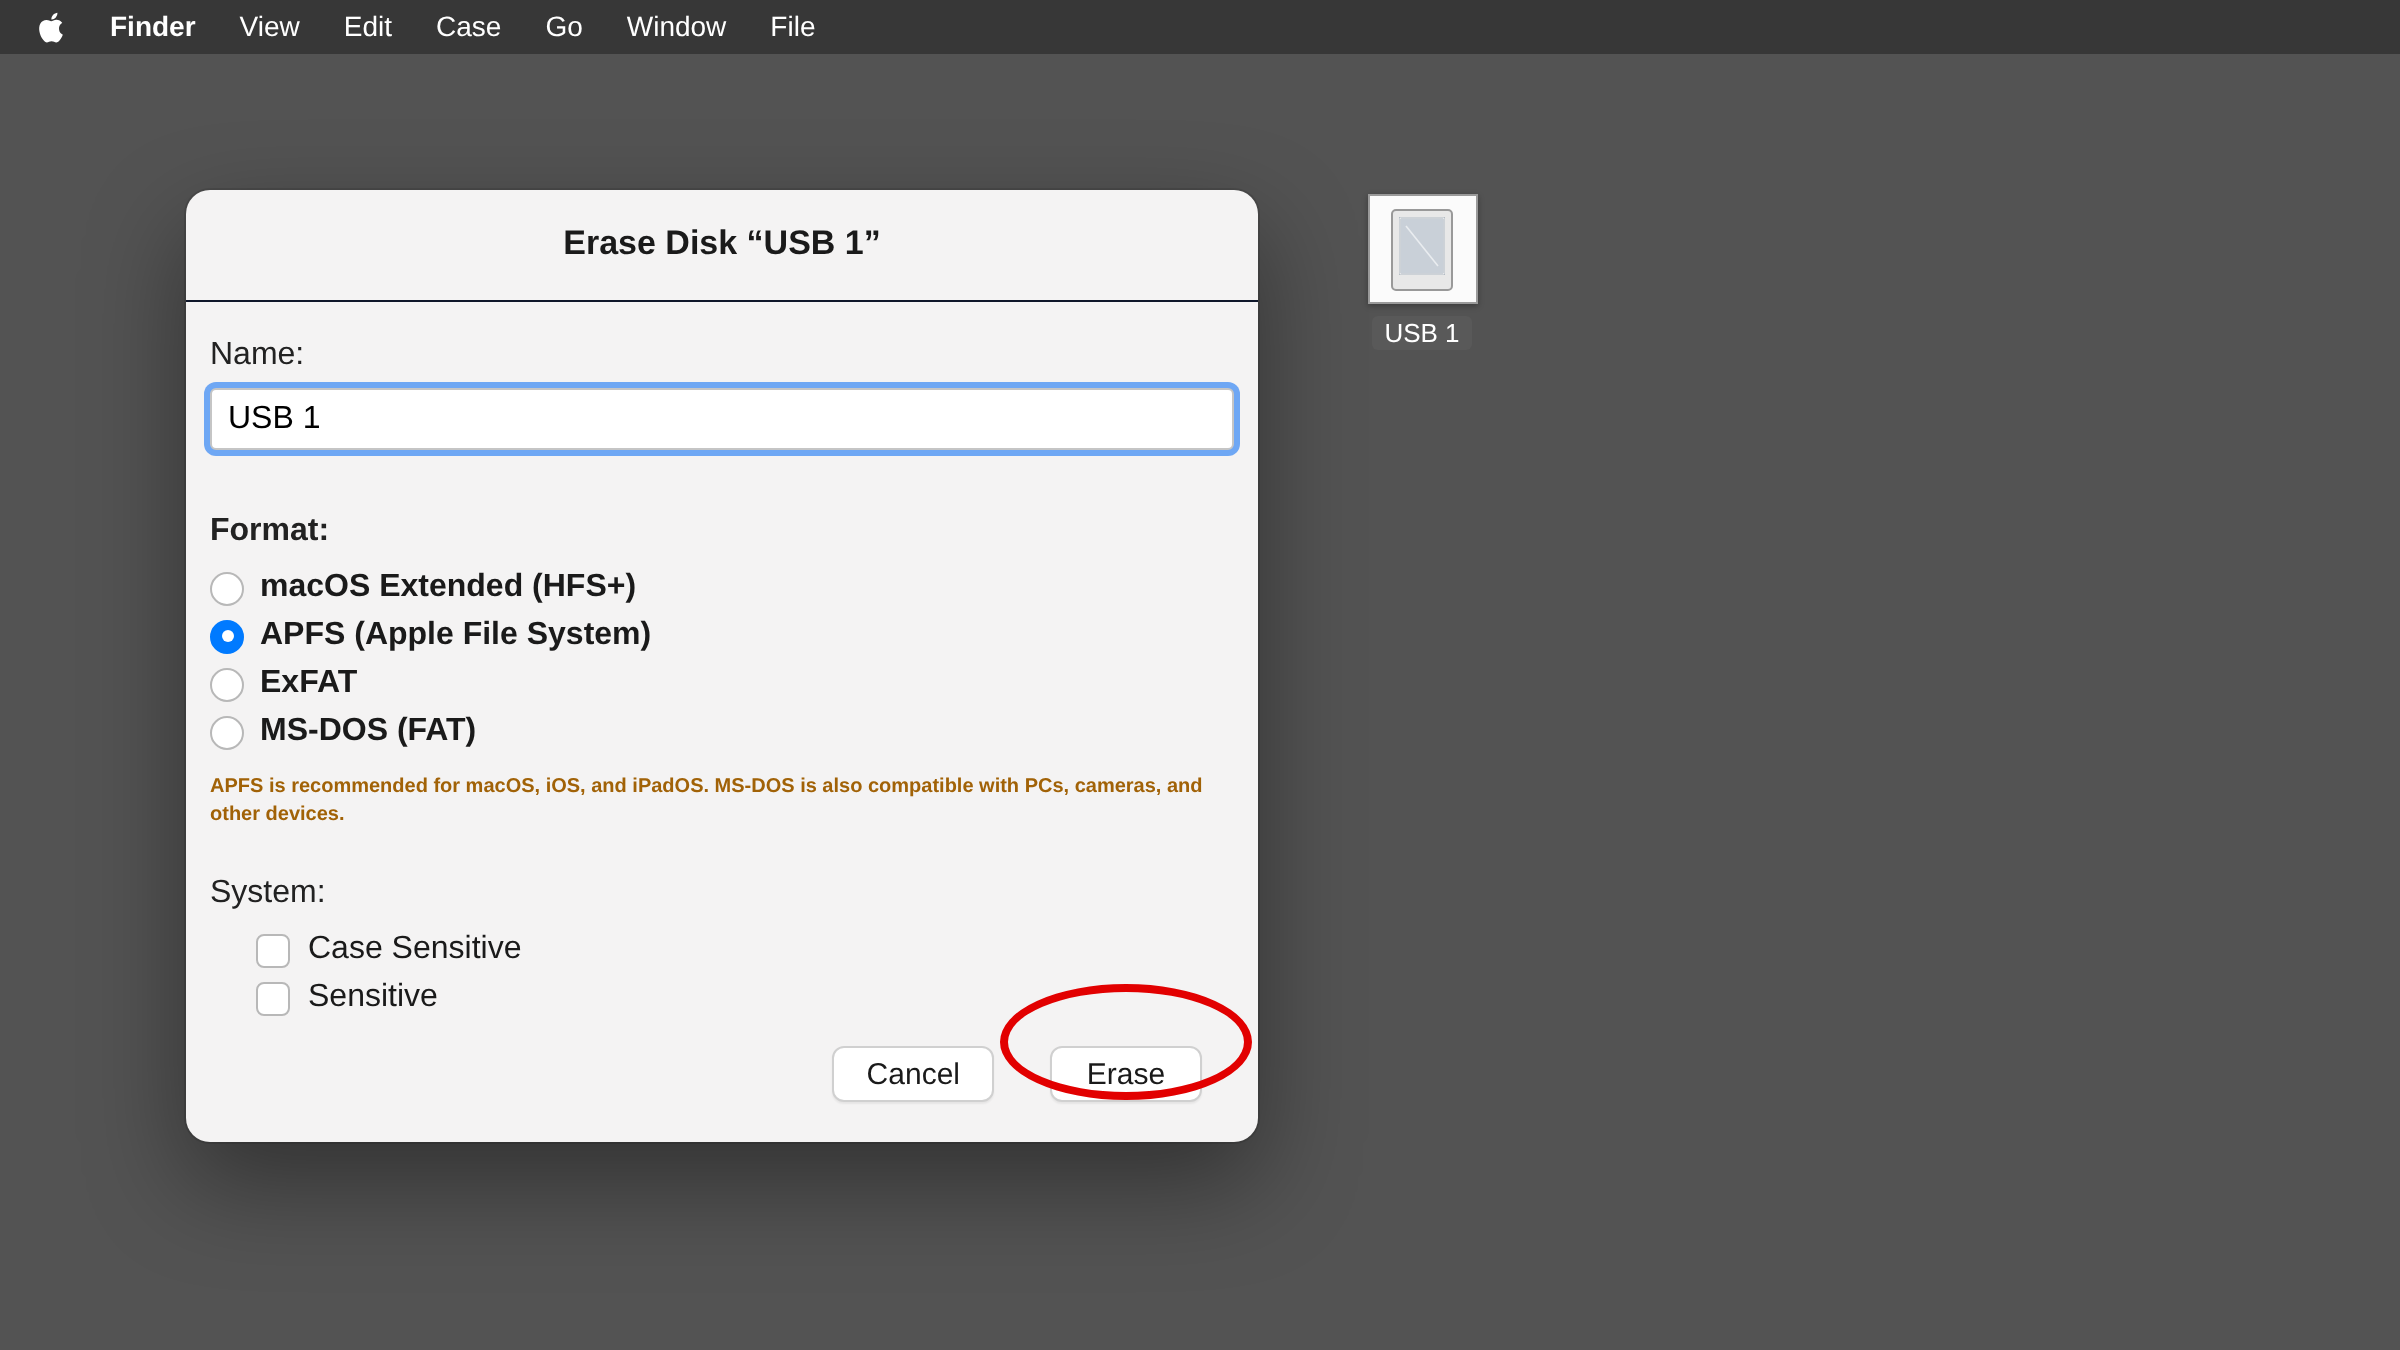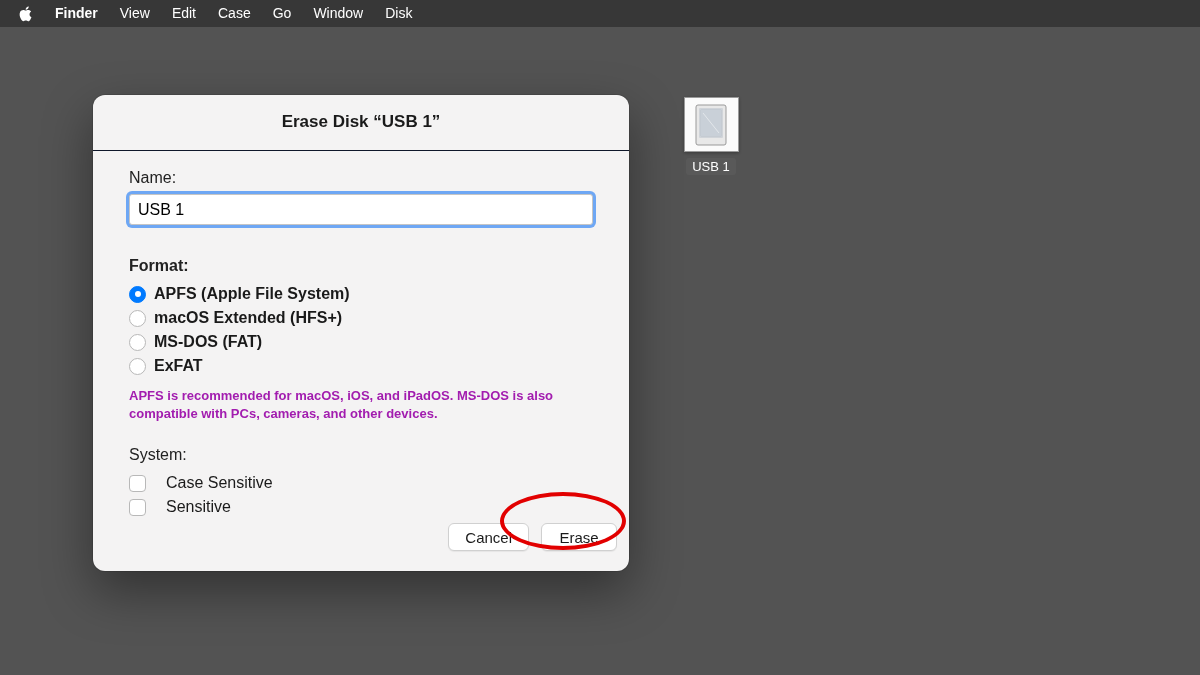--- a/index.html
+++ b/index.html
@@ -77,21 +77,21 @@
     }
     .dialog-title {
       text-align: center;
       font-size: 17px;
       font-weight: 700;
       padding: 17px 0 18px;
       border-bottom: 1px solid #0f172a;
       color: #1a1a1a;
     }
     .dialog-body {
-      padding: 18px 36px 22px;
+      padding: 18px 12px 22px;
     }
     .section-label {
       font-size: 16px;
       color: #222;
       margin-bottom: 7px;
     }
     .name-input {
       width: 100%;
       height: 31px;
       padding: 4px 8px;
@@ -134,49 +134,50 @@
       position: absolute;
       left: 50%; top: 50%;
       width: 6px; height: 6px;
       background: #fff;
       border-radius: 50%;
       transform: translate(-50%, -50%);
     }
 
     .hint {
       margin-top: 9px;
-      font-size: 13px;
-      color: #a21caf;
+      font-size: 10px;
+      color: #a16207;
       line-height: 1.35;
     }
 
     .options-block { margin-top: 24px; }
     .option-row {
       display: flex;
       align-items: center;
-      gap: 20px;
+      gap: 9px;
       padding: 3px 0;
       font-size: 16px;
       color: #1a1a1a;
+      margin-left: 23px;
     }
     .checkbox {
       width: 17px;
       height: 17px;
       border-radius: 4px;
       border: 1.5px solid #b8b8b8;
       background: #fff;
       flex-shrink: 0;
     }
 
     .button-row {
       position: absolute;
-      right: 12px;
+      right: 28px;
       bottom: 20px;
       display: flex;
-      gap: 12px;
+      gap: 28px;
     }
     .btn {
       min-width: 76px;
       height: 28px;
       padding: 0 16px;
       background: #fff;
       border: 1px solid #d0d0d0;
       border-radius: 6px;
       font-size: 15px;
       font-family: inherit;
@@ -205,21 +206,21 @@
     <svg width="16" height="16" viewBox="0 0 16 16" fill="#fff">
       <path d="M11.5 8.3c0-1.9 1.6-2.8 1.6-2.9-0.9-1.3-2.2-1.4-2.7-1.5-1.1-0.1-2.2 0.7-2.8 0.7-0.6 0-1.5-0.7-2.4-0.6-1.2 0-2.4 0.7-3 1.8-1.3 2.3-0.3 5.6 0.9 7.5 0.6 0.9 1.3 1.9 2.3 1.9 0.9 0 1.3-0.6 2.4-0.6 1.1 0 1.4 0.6 2.4 0.6 1 0 1.6-0.9 2.2-1.8 0.7-1 1-2 1-2.1-0.1 0-1.9-0.7-1.9-3zM9.9 2.7c0.5-0.6 0.9-1.5 0.8-2.3-0.7 0-1.6 0.5-2.2 1.1-0.5 0.5-0.9 1.4-0.8 2.2 0.8 0.1 1.6-0.4 2.2-1z"></path>
     </svg>
   </span>
   <span class="item bold">Finder</span>
   <span class="item">View</span>
   <span class="item">Edit</span>
   <span class="item">Case</span>
   <span class="item">Go</span>
   <span class="item">Window</span>
-  <span class="item">Disk</span>
+  <span class="item">File</span>
 </div>
 
 <div class="desktop-icon">
   <div class="img">
     <svg width="40" height="44" viewBox="0 0 40 44">
       <rect x="5" y="2" width="30" height="40" rx="2" fill="#e8e8e8" stroke="#999" stroke-width="1"></rect>
       <rect x="9" y="6" width="22" height="28" fill="#c9d0d8" stroke="#9aa4af" stroke-width="1"></rect>
       <rect x="9" y="6" width="22" height="28" fill="none" stroke="#fff" stroke-width="0.5"></rect>
       <line x1="12" y1="10" x2="28" y2="30" stroke="#ffffff" stroke-width="0.8" opacity="0.6"></line>
     </svg>
@@ -230,34 +231,34 @@
 <div class="dialog">
   <div class="dialog-title">Erase Disk “USB 1”</div>
   <div class="dialog-body" style="position:relative; min-height: 420px;">
     <div class="section-label">Name:</div>
     <input class="name-input" autofocus="" value="USB 1" style="">
 
     <div class="format-block">
       <div class="section-label">Format:</div>
       <div class="radio-group">
         <div class="radio-row">
+          <span class="radio"></span>
+          <span>macOS Extended (HFS+)</span>
+        </div>
+        <div class="radio-row">
           <span class="radio checked"></span>
           <span>APFS (Apple File System)</span>
         </div>
         <div class="radio-row">
           <span class="radio"></span>
-          <span>macOS Extended (HFS+)</span>
+          <span>ExFAT</span>
         </div>
         <div class="radio-row">
           <span class="radio"></span>
           <span>MS-DOS (FAT)</span>
-        </div>
-        <div class="radio-row">
-          <span class="radio"></span>
-          <span>ExFAT</span>
         </div>
       </div>
       <div class="hint">APFS is recommended for macOS, iOS, and iPadOS. MS-DOS is also compatible with PCs, cameras, and other devices.</div>
     </div>
 
     <div class="options-block">
       <div class="section-label">System:</div>
       <div class="option-row">
         <span class="checkbox"></span>
         <span>Case Sensitive</span>

